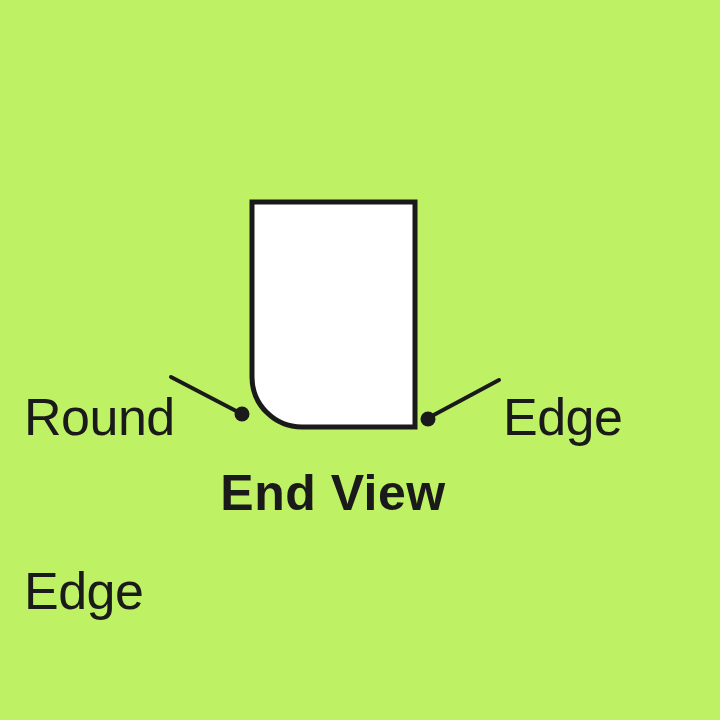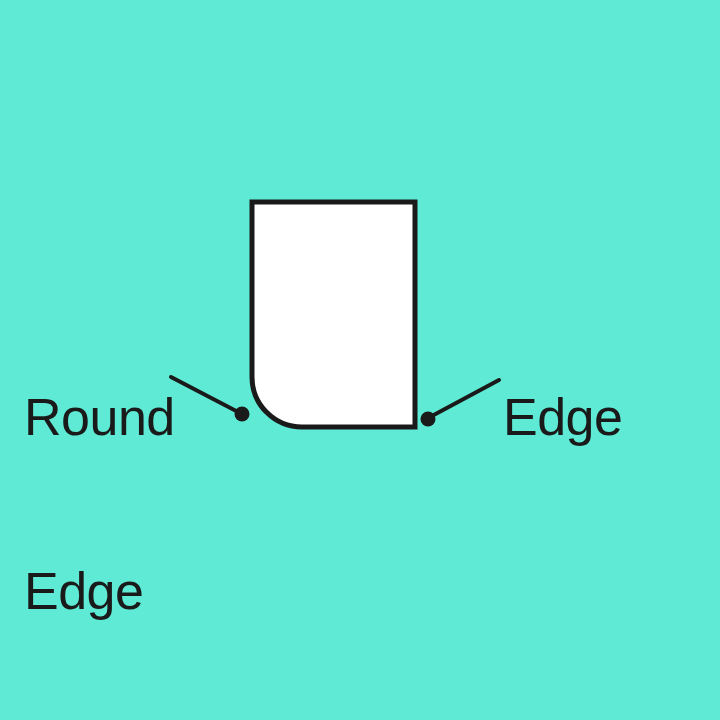--- a/index.html
+++ b/index.html
@@ -5,21 +5,21 @@
 <style>
   html, body {
     margin: 0;
     padding: 0;
     background: #ffffff;
   }
   #canvas {
     position: relative;
     width: 720px;
     height: 720px;
-    background: #5eead4;
+    background: #bef264;
     overflow: hidden;
     font-family: "Liberation Sans", sans-serif;
   }
   #diagram-svg {
     position: absolute;
     left: 0;
     top: 0;
     width: 720px;
     height: 720px;
   }
@@ -79,14 +79,15 @@
 
   <div class="label-block" id="label-round">
     <span class="label-line">Round</span>
     <span class="label-line">Edge</span>
   </div>
 
   <div class="label-block" id="label-square">
     <span class="label-line">Edge</span>
   </div>
 
+  <div id="caption-end-view">End View</div>
 
 </div>
 
 </body></html>

